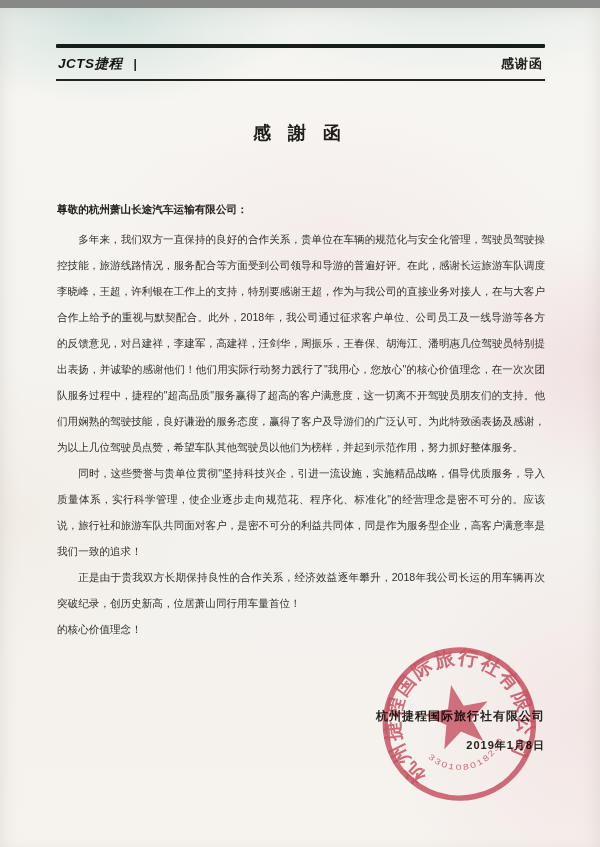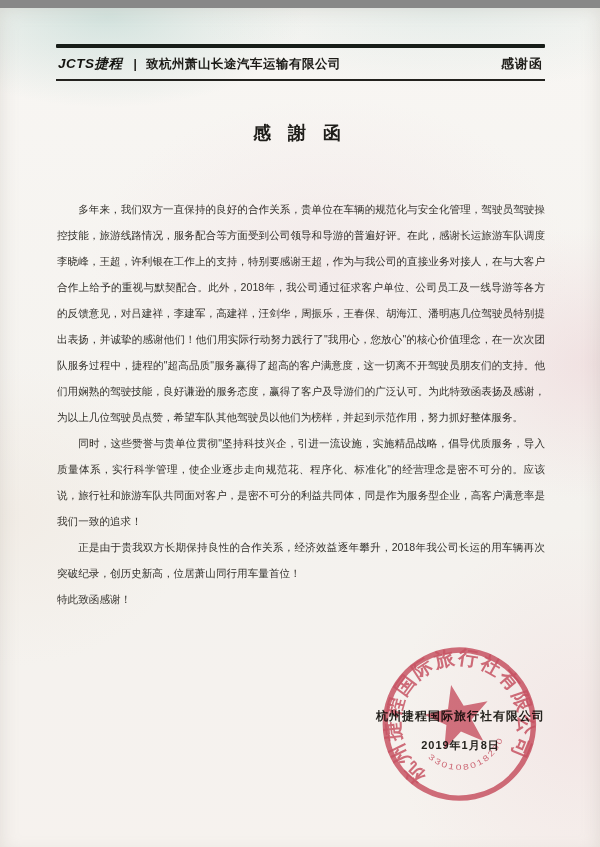--- a/index.html
+++ b/index.html
@@ -54,52 +54,52 @@
   }
   .salutation{margin:0 0 4px 0;font-weight:bold;color:#24231e;}
   .para{margin:0;text-indent:2em;}
   .closing{margin:0;}
   
   .signature{
     position:absolute;right:55px;top:700px;
     text-align:center;z-index:1;
   }
   .sig-company{font-weight:bold;font-size:12px;color:#24221d;letter-spacing:1px;}
-  .sig-date{margin-top:13px;font-weight:bold;font-size:11px;color:#24221d;letter-spacing:1px;}
+  .sig-date{margin-top:13px;font-weight:bold;font-size:11px;color:#24221d;letter-spacing:1px;text-align:right;}
   .stamp{
     position:absolute;left:360px;top:624px;
     z-index:2;
     transform:rotate(-12deg);
     mix-blend-mode:multiply;
     opacity:0.88;
   }
 </style>
 </head>
 <body>
 
 <div class="page">
 
   <div class="header">
     <div class="rule-thick"></div>
     <div class="header-row">
       <span class="logo">JCTS捷程</span>
       <span class="header-sep">|</span>
-      <span class="header-recipient">致杭州萧山长途汽车运输有限公司</span>
       <span class="header-doctype">感谢函</span>
     </div>
     <div class="rule-thin"></div>
   </div>
 
   <h1 class="title">感 謝 函</h1>
 
   <div class="letter">
+    <p class="salutation">尊敬的杭州萧山长途汽车运输有限公司：</p>
     <p class="para">多年来，我们双方一直保持的良好的合作关系，贵单位在车辆的规范化与安全化管理，驾驶员驾驶操控技能，旅游线路情况，服务配合等方面受到公司领导和导游的普遍好评。在此，感谢长运旅游车队调度李晓峰，王超，许利银在工作上的支持，特别要感谢王超，作为与我公司的直接业务对接人，在与大客户合作上给予的重视与默契配合。此外，2018年，我公司通过征求客户单位、公司员工及一线导游等各方的反馈意见，对吕建祥，李建军，高建祥，汪剑华，周振乐，王春保、胡海江、潘明惠几位驾驶员特别提出表扬，并诚挚的感谢他们！他们用实际行动努力践行了"我用心，您放心"的核心价值理念，在一次次团队服务过程中，捷程的"超高品质"服务赢得了超高的客户满意度，这一切离不开驾驶员朋友们的支持。他们用娴熟的驾驶技能，良好谦逊的服务态度，赢得了客户及导游们的广泛认可。为此特致函表扬及感谢，为以上几位驾驶员点赞，希望车队其他驾驶员以他们为榜样，并起到示范作用，努力抓好整体服务。</p>
     <p class="para">同时，这些赞誉与贵单位贯彻"坚持科技兴企，引进一流设施，实施精品战略，倡导优质服务，导入质量体系，实行科学管理，使企业逐步走向规范花、程序化、标准化"的经营理念是密不可分的。应该说，旅行社和旅游车队共同面对客户，是密不可分的利益共同体，同是作为服务型企业，高客户满意率是我们一致的追求！</p>
     <p class="para">正是由于贵我双方长期保持良性的合作关系，经济效益逐年攀升，2018年我公司长运的用车辆再次突破纪录，创历史新高，位居萧山同行用车量首位！</p>
-    <p class="closing">特此致函感谢！</p>
+    <p class="closing">的核心价值理念！</p>
   </div>
 
   <div class="signature">
     <div class="sig-company">杭州捷程国际旅行社有限公司</div>
     <div class="sig-date">2019年1月8日</div>
   </div>
 
   <svg class="stamp" width="200" height="190" viewBox="0 0 200 190" aria-hidden="true">
     <defs>
       <path id="sealTopArc" d="M 57.6 134.4 A 60 60 0 1 1 142.4 134.4" fill="none"></path>

